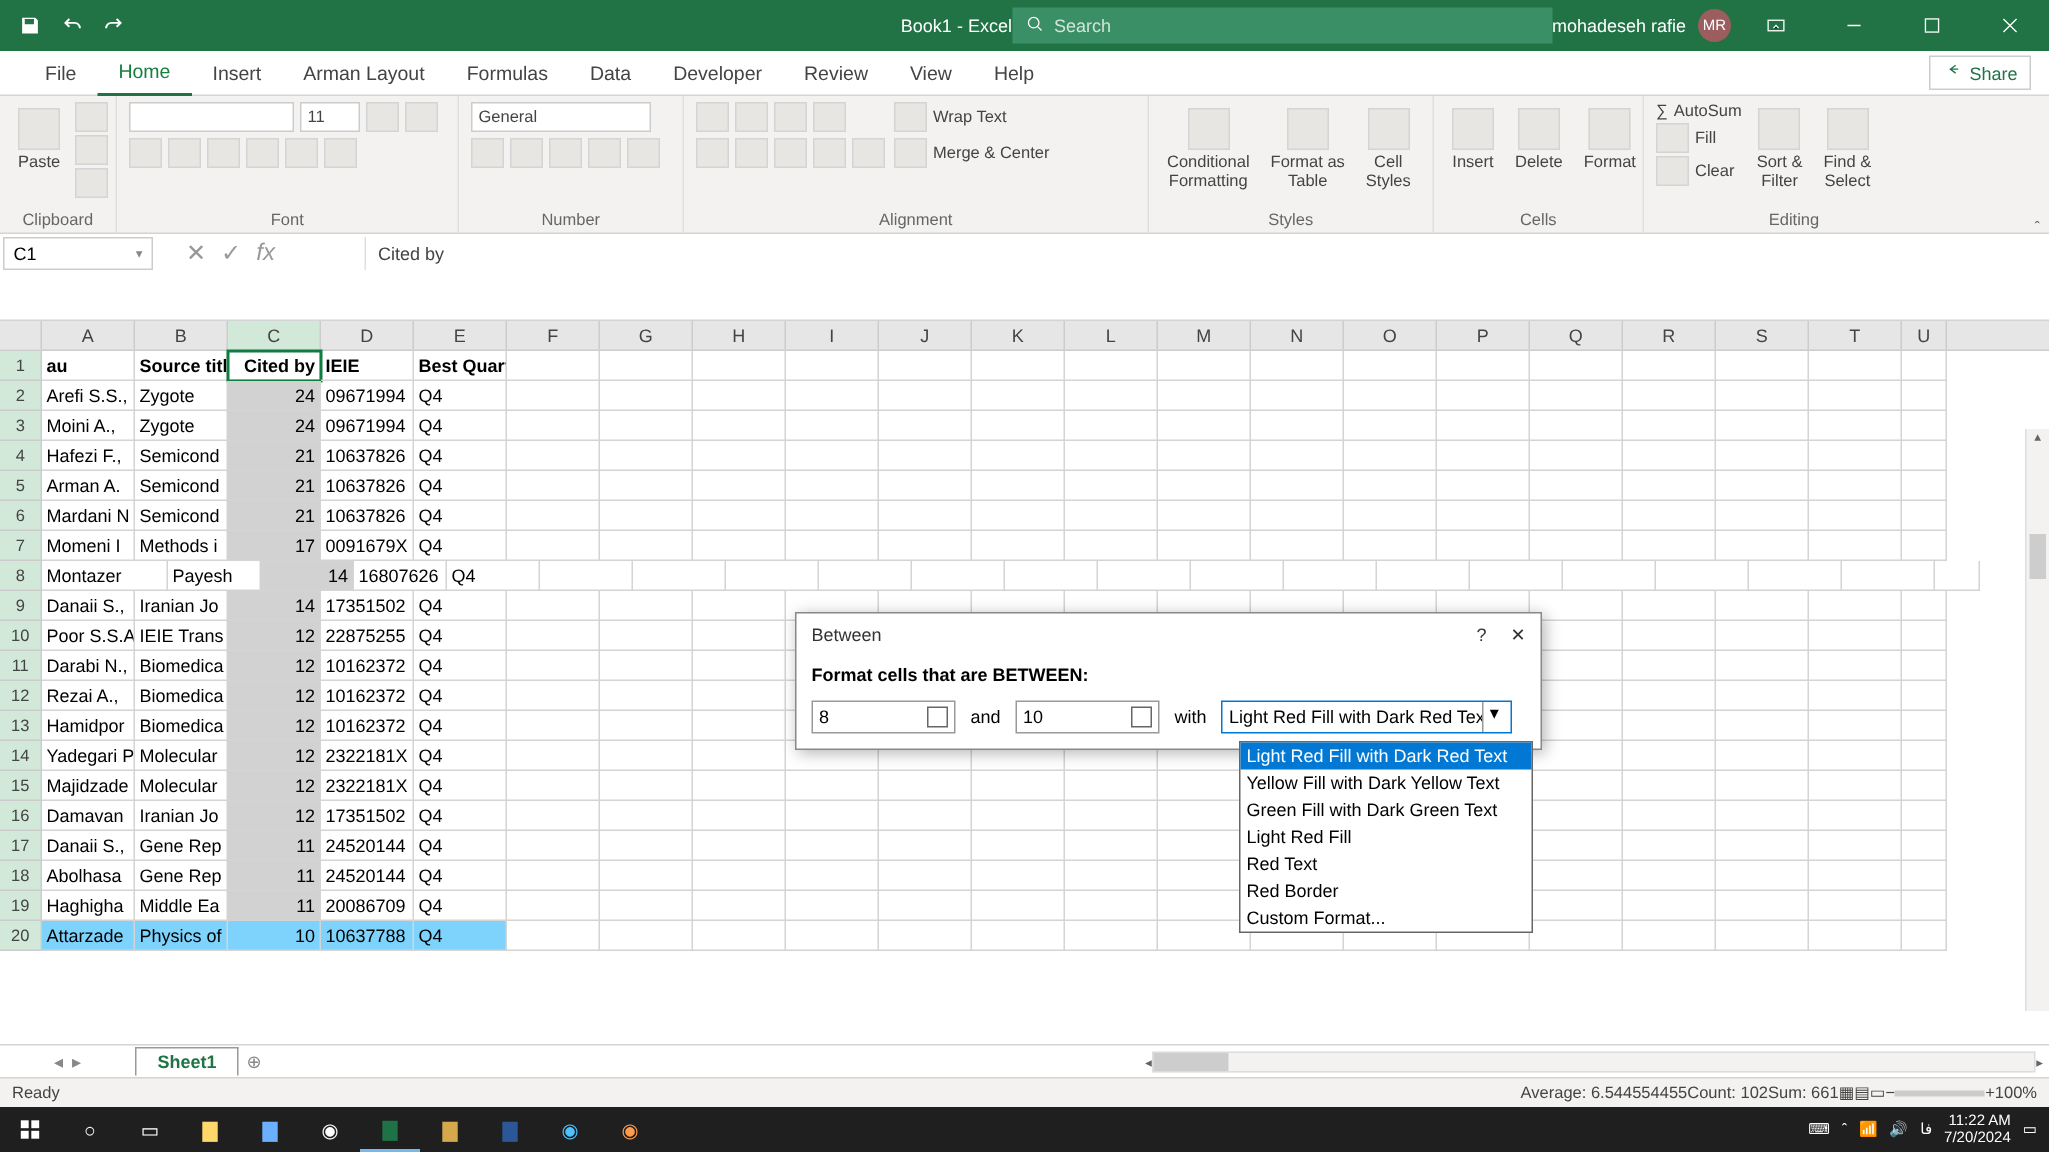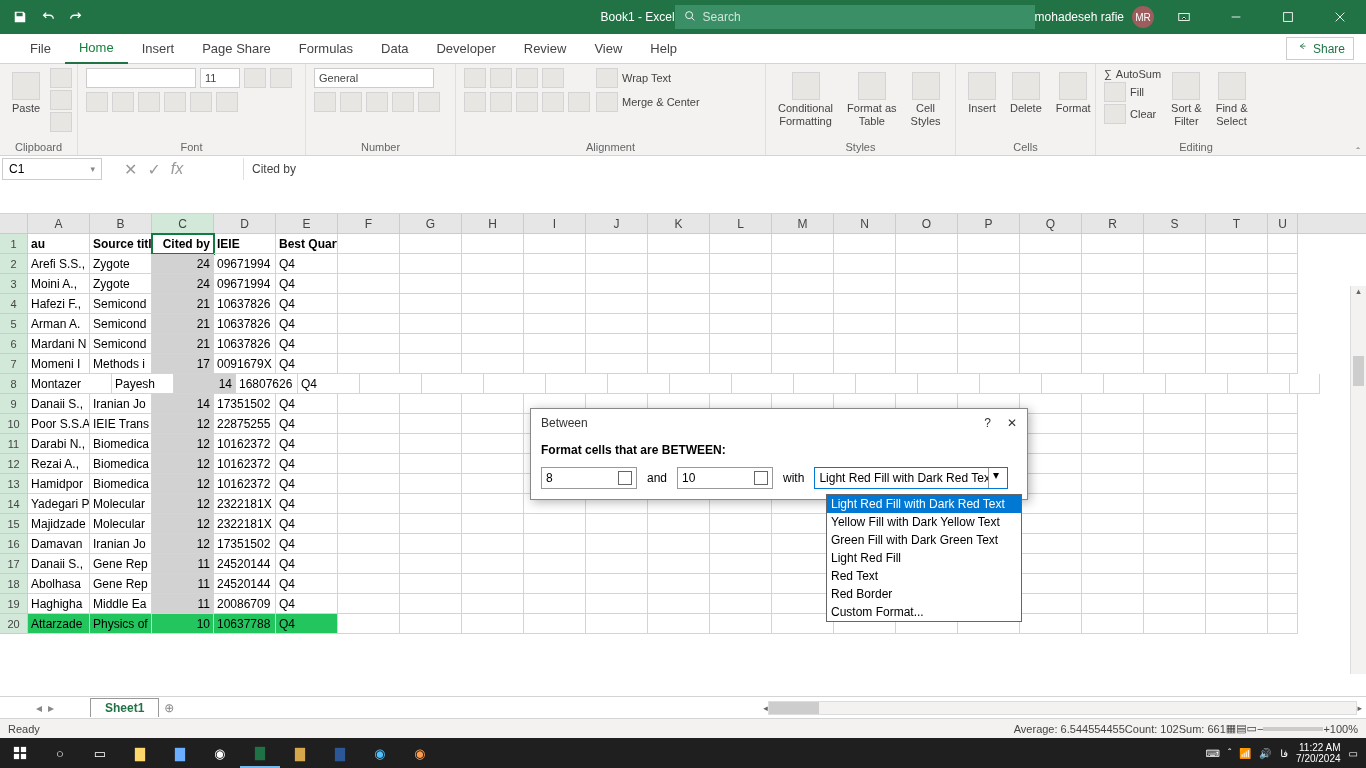--- a/index.html
+++ b/index.html
@@ -50,21 +50,21 @@
 .corner { width: 28px; border-right: 1px solid #ccc; background: #e6e6e6; }
 .col-h { border-right: 1px solid #ccc; text-align: center; font-size: 12px; color: #444; display: flex; align-items: center; justify-content: center; }
 .col-h.sel { background: #d2e8d8; }
 .row { display: flex; height: 20px; }
 .row-h { width: 28px; background: #e6e6e6; border-right: 1px solid #ccc; border-bottom: 1px solid #ccc; text-align: center; font-size: 11px; color: #444; display: flex; align-items: center; justify-content: center; }
 .row-h.sel { background: #d2e8d8; }
 .cell { border-right: 1px solid #d4d4d4; border-bottom: 1px solid #d4d4d4; font-size: 12px; padding: 1px 3px; overflow: hidden; white-space: nowrap; display: flex; align-items: center; }
 .cell.r { justify-content: flex-end; }
 .cell.selcol { background: #d2d2d2; }
 .cell.active { outline: 2px solid #107c41; outline-offset: -1px; background: #fff !important; }
-.cell.highlight { background: #22c55e; }
+.cell.highlight { background: #7dd3fc; }
 .cell.header-row { font-weight: 600; }
 
 
 .sheet-bar { position: absolute; bottom: 50px; left: 0; right: 0; height: 22px; background: #fff; border-top: 1px solid #d4d4d4; display: flex; align-items: center; font-size: 12px; }
 .sheet-nav { width: 90px; display: flex; gap: 6px; justify-content: center; color: #888; }
 .sheet-tab { padding: 2px 14px; border: 1px solid #999; border-bottom: none; background: #fff; color: #217346; font-weight: 600; }
 .sheet-add { width: 20px; text-align: center; color: #888; }
 .hscroll { flex: 1; display: flex; align-items: center; padding: 0 4px; margin-left: 580px; }
 .hscroll-track { flex: 1; height: 14px; background: #f3f2f1; border: 1px solid #ddd; position: relative; }
 .hscroll-thumb { position: absolute; left: 0; top: 0; bottom: 0; width: 50px; background: #cdcdcd; }
@@ -157,21 +157,21 @@
         </svg>
       </div>
   </div>
 </div>
 
 <div class="tabs">
   <div id="tabs-container" style="display:flex">
       <div class="tab">File</div>
       <div class="tab active">Home</div>
       <div class="tab">Insert</div>
-      <div class="tab">Page Share</div>
+      <div class="tab">Arman Layout</div>
       <div class="tab">Formulas</div>
       <div class="tab">Data</div>
       <div class="tab">Developer</div>
       <div class="tab">Review</div>
       <div class="tab">View</div>
       <div class="tab">Help</div>
     </div>
   <div class="share-btn">
     <span><svg viewBox="0 0 16 16">
           <path fill="none" stroke="#217346" d="M10 4L6 7l4 3M6 7h6"></path>

